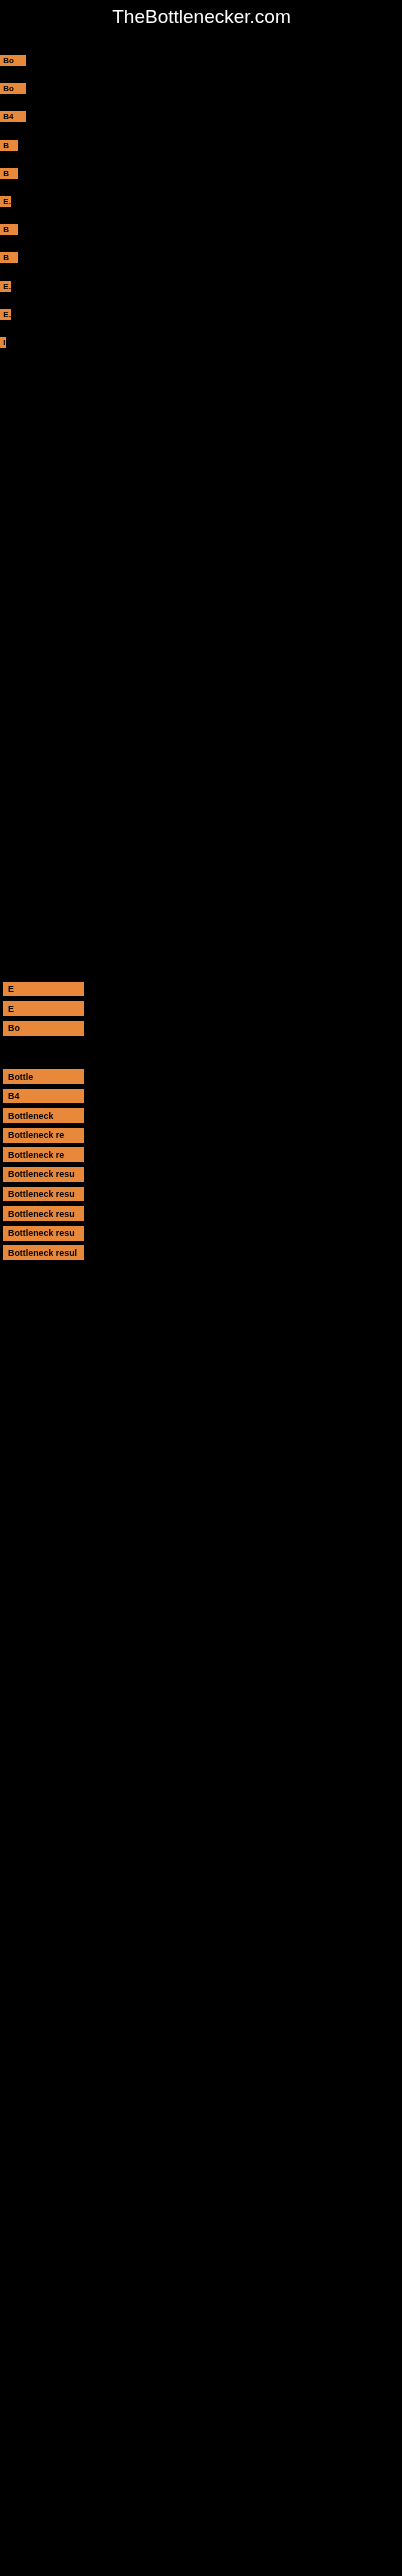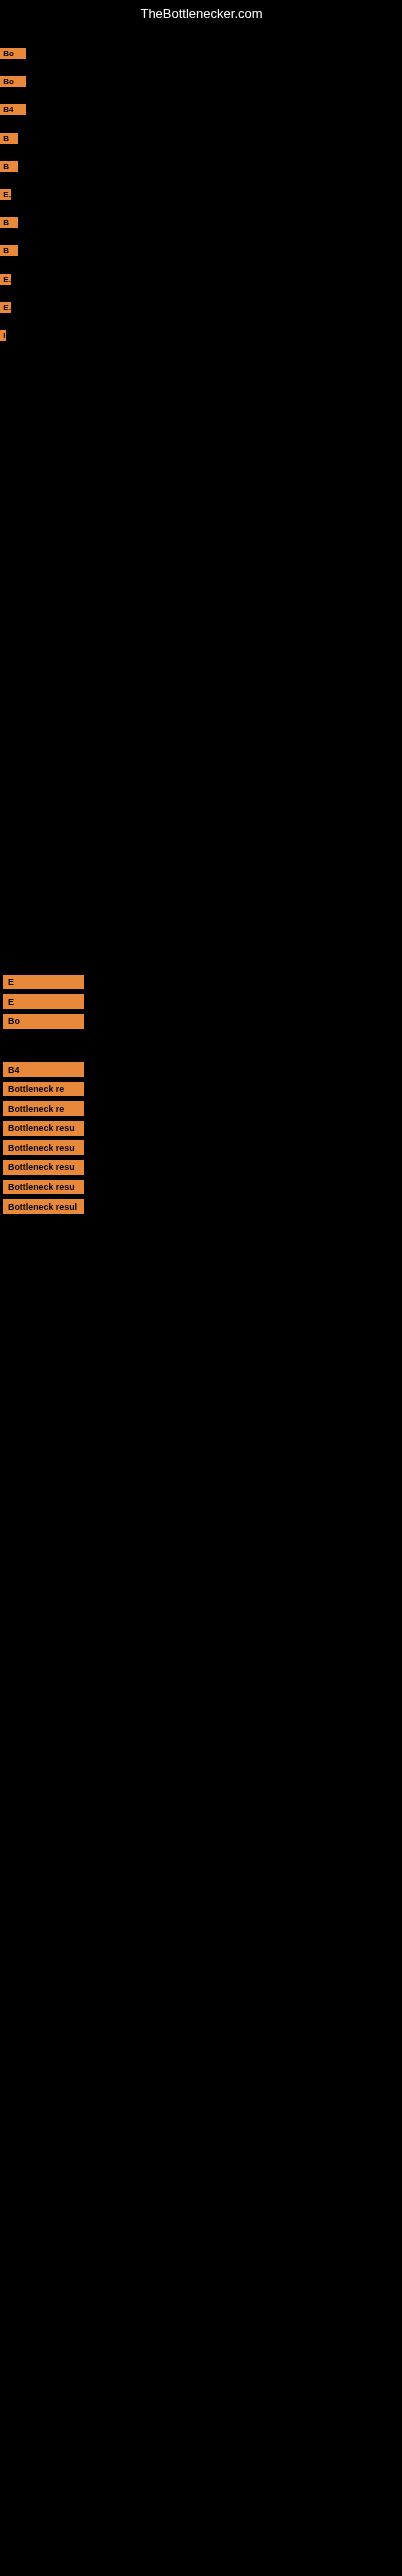--- a/index.html
+++ b/index.html
@@ -11,21 +11,21 @@
       background-color: #000000;
       color: #ffffff;
       font-family: Arial, sans-serif;
       width: 403px;
       min-height: 2576px;
       position: relative;
     }
     .site-title {
       text-align: center;
       color: #ffffff;
-      font-size: 13px;
+      font-size: 19px;
       padding: 6.4px 0;
       font-weight: normal;
     }
     .chart-area {
       position: relative;
       width: 403px;
       height: 483px;
       background: #000;
     }
     .bar-label {
@@ -105,26 +105,32 @@
   <div class="result-item">
     <span class="result-badge">E</span>
   </div>
 
   <div class="result-item">
     <span class="result-badge">Bo</span>
   </div>
 
   <div style="height:24px;"></div>
 
+  <div class="result-item">
+    <span class="result-badge">Bottle</span>
+  </div>
 
   <div class="result-item">
     <span class="result-badge">B4</span>
   </div>
 
 
+  <div class="result-item">
+    <span class="result-badge">Bottleneck</span>
+  </div>
 
   <div class="result-item">
     <span class="result-badge">Bottleneck re</span>
   </div>
 
 
 
   <div class="result-item">
     <span class="result-badge">Bottleneck re</span>
   </div>

